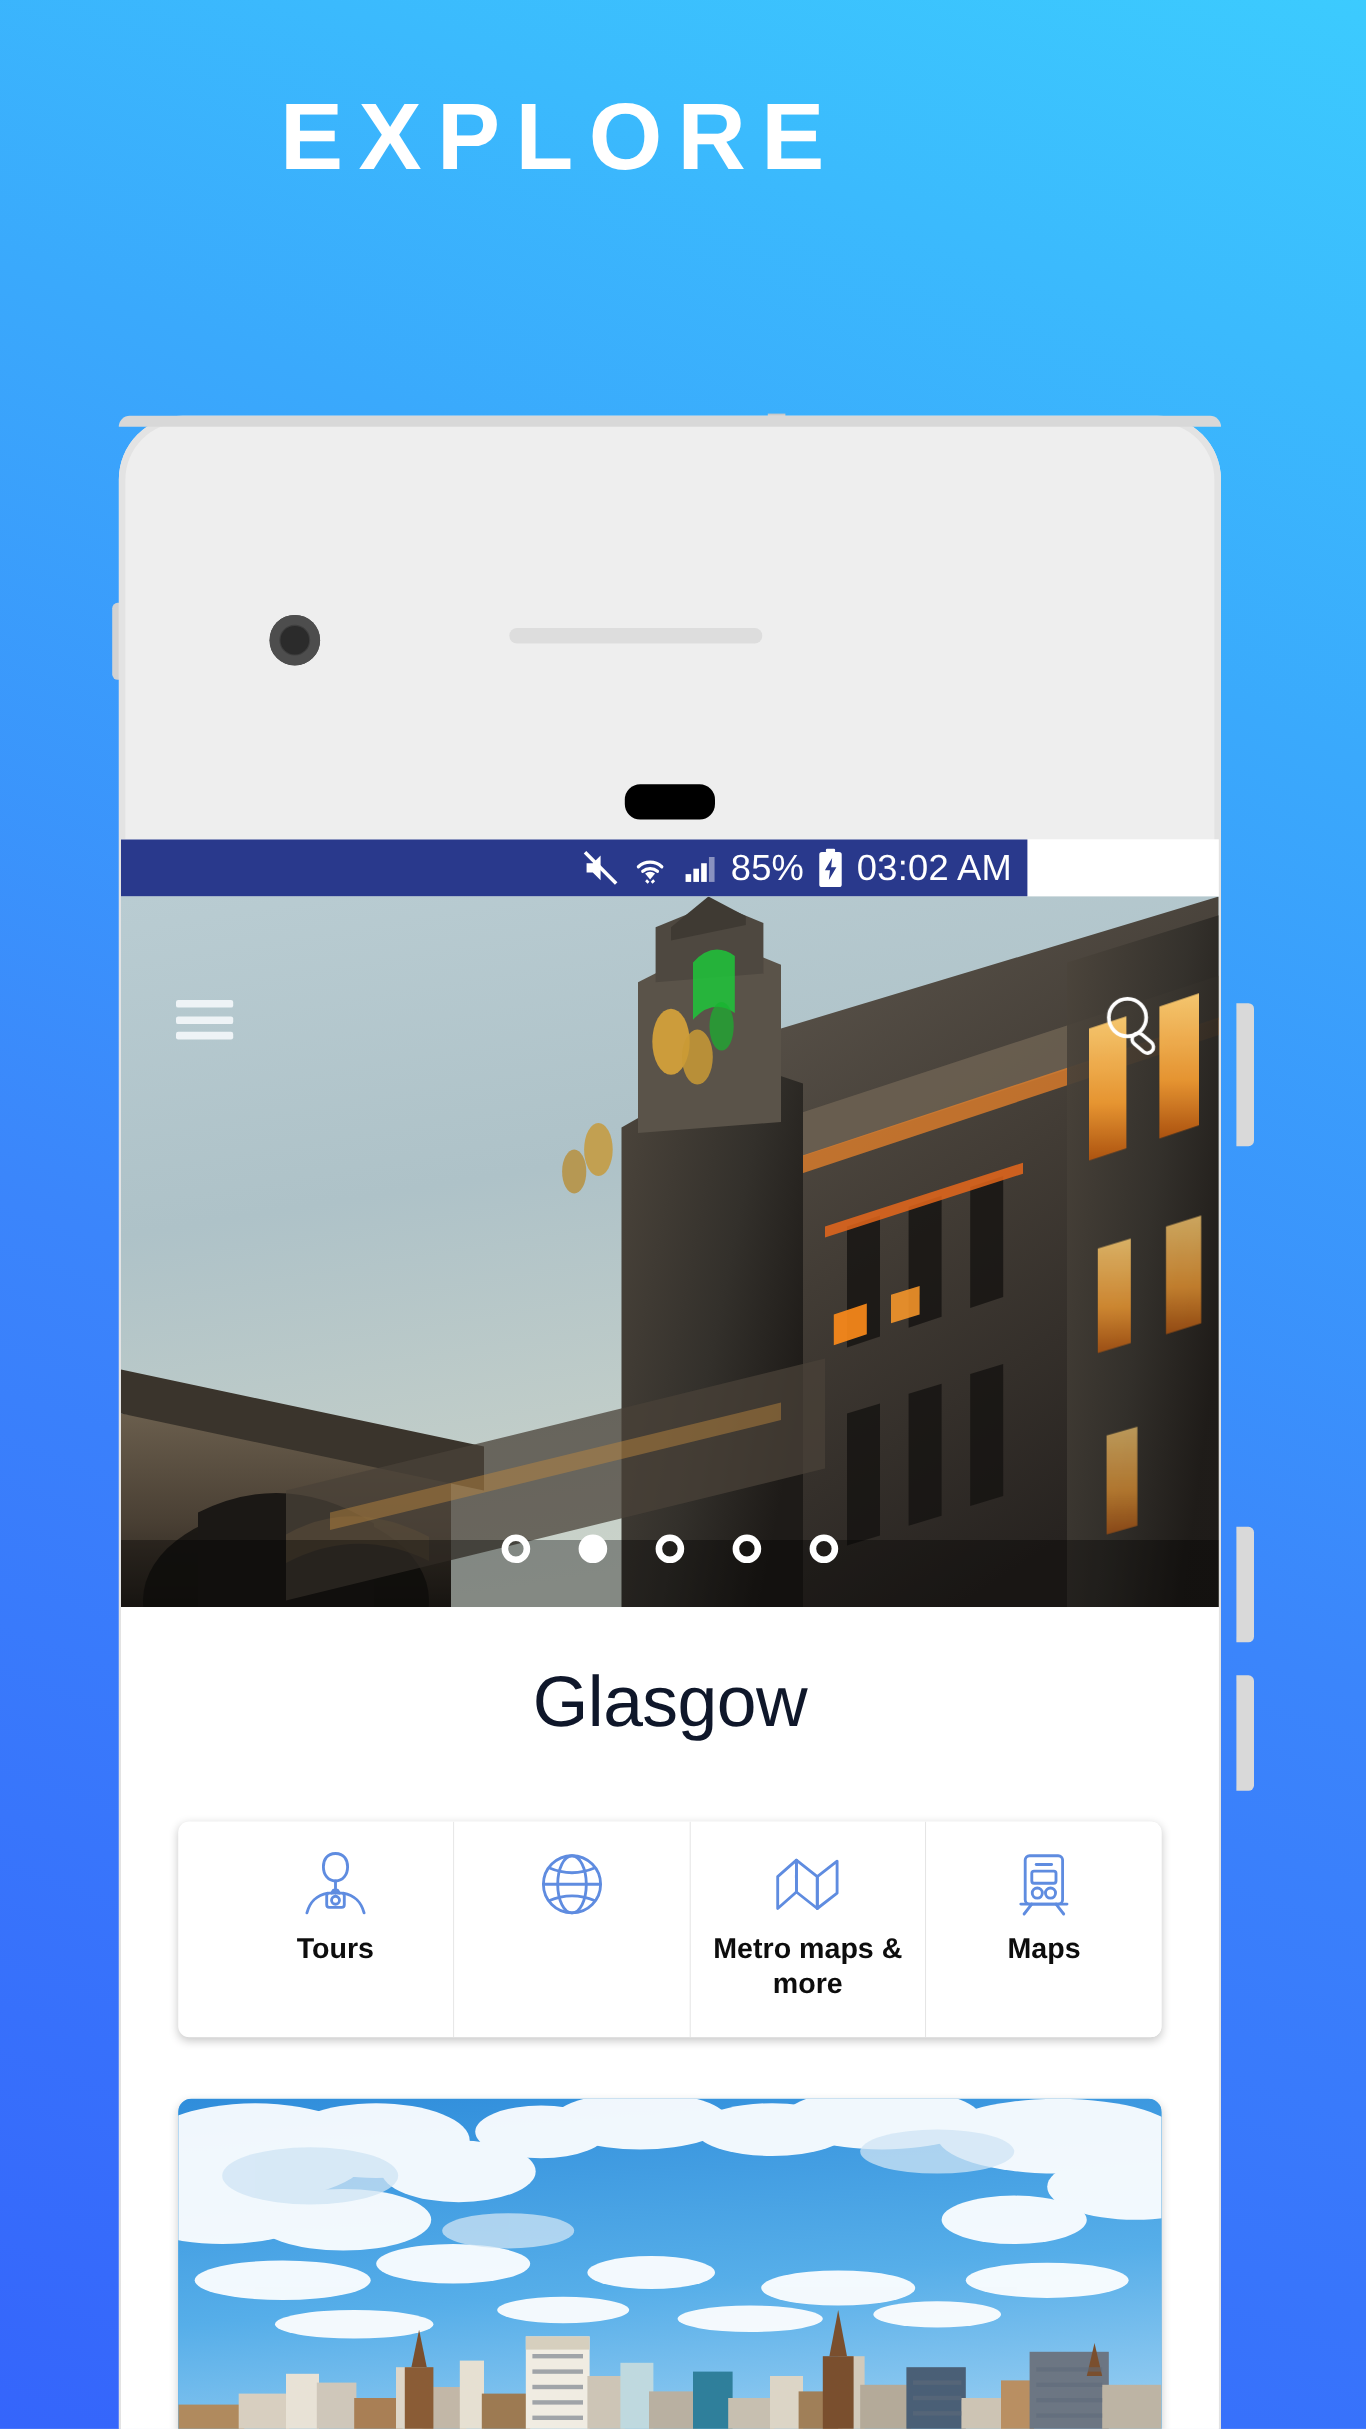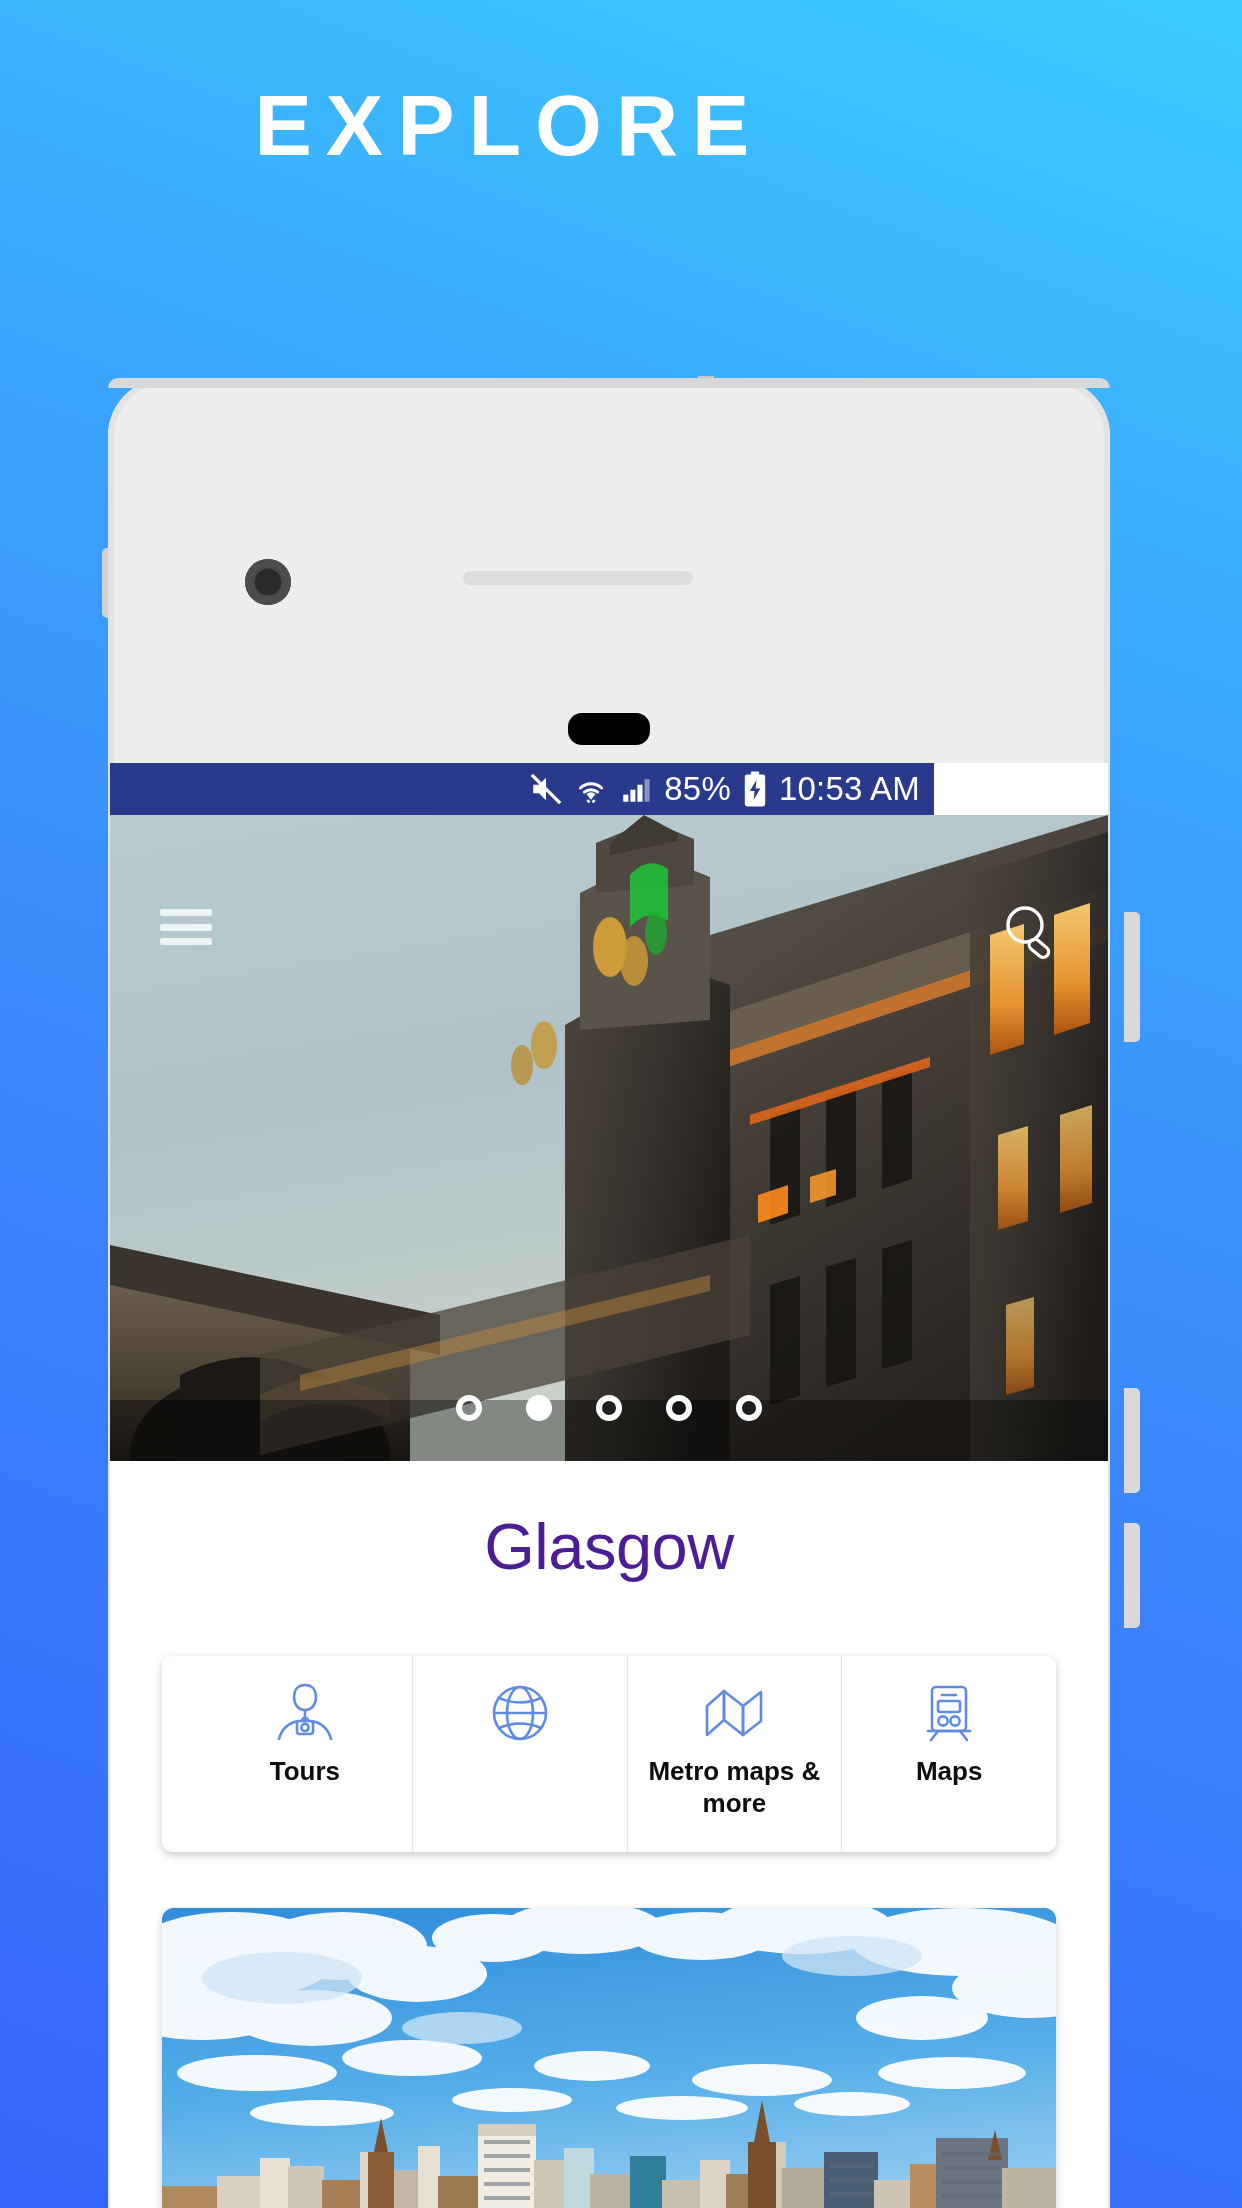--- a/index.html
+++ b/index.html
@@ -142,21 +142,21 @@
   
   #content {
     position:absolute; left:0; top:698px; width:998px; height:797px;
     background:#ffffff;
   }
 
   #city-title {
     margin-top:48px;
     text-align:center;
     font-size:65px;
-    color:#4c1d95;
+    color:#0f172a;
     font-weight:400;
     letter-spacing:-0.5px;
   }
 
   
   #tiles {
     margin:72px 52px 0 52px;
     height:196px;
     background:#ffffff;
     border-radius:10px;
@@ -244,21 +244,21 @@
           </svg>
         </span>
         <span class="sb-text">85%</span>
         <span class="sb-icon">
           <svg width="26" height="36" viewBox="0 0 16 24">
             <rect x="5.2" y="0.4" width="5.6" height="2.2" rx="0.7" fill="#fff"></rect>
             <rect x="1.2" y="2.4" width="13.6" height="21.2" rx="1.6" fill="#fff"></rect>
             <path d="M9 6 L4.6 13.4 h3.1 L7 19.4 L11.6 11.6 H8.4 Z" fill="#29398c"></path>
           </svg>
         </span>
-        <span class="sb-text">10:53 AM</span>
+        <span class="sb-text">03:02 AM</span>
       </div>
 
       <div id="hero">
         <svg id="hero-svg" width="998" height="646" viewBox="0 0 998 646" preserveAspectRatio="none">
           <defs>
             <linearGradient id="sky" x1="0" y1="0" x2="0.25" y2="1">
               <stop offset="0" stop-color="#b9ccd2"></stop>
               <stop offset="0.45" stop-color="#aec2c8"></stop>
               <stop offset="1" stop-color="#cbd3c9"></stop>
             </linearGradient>

